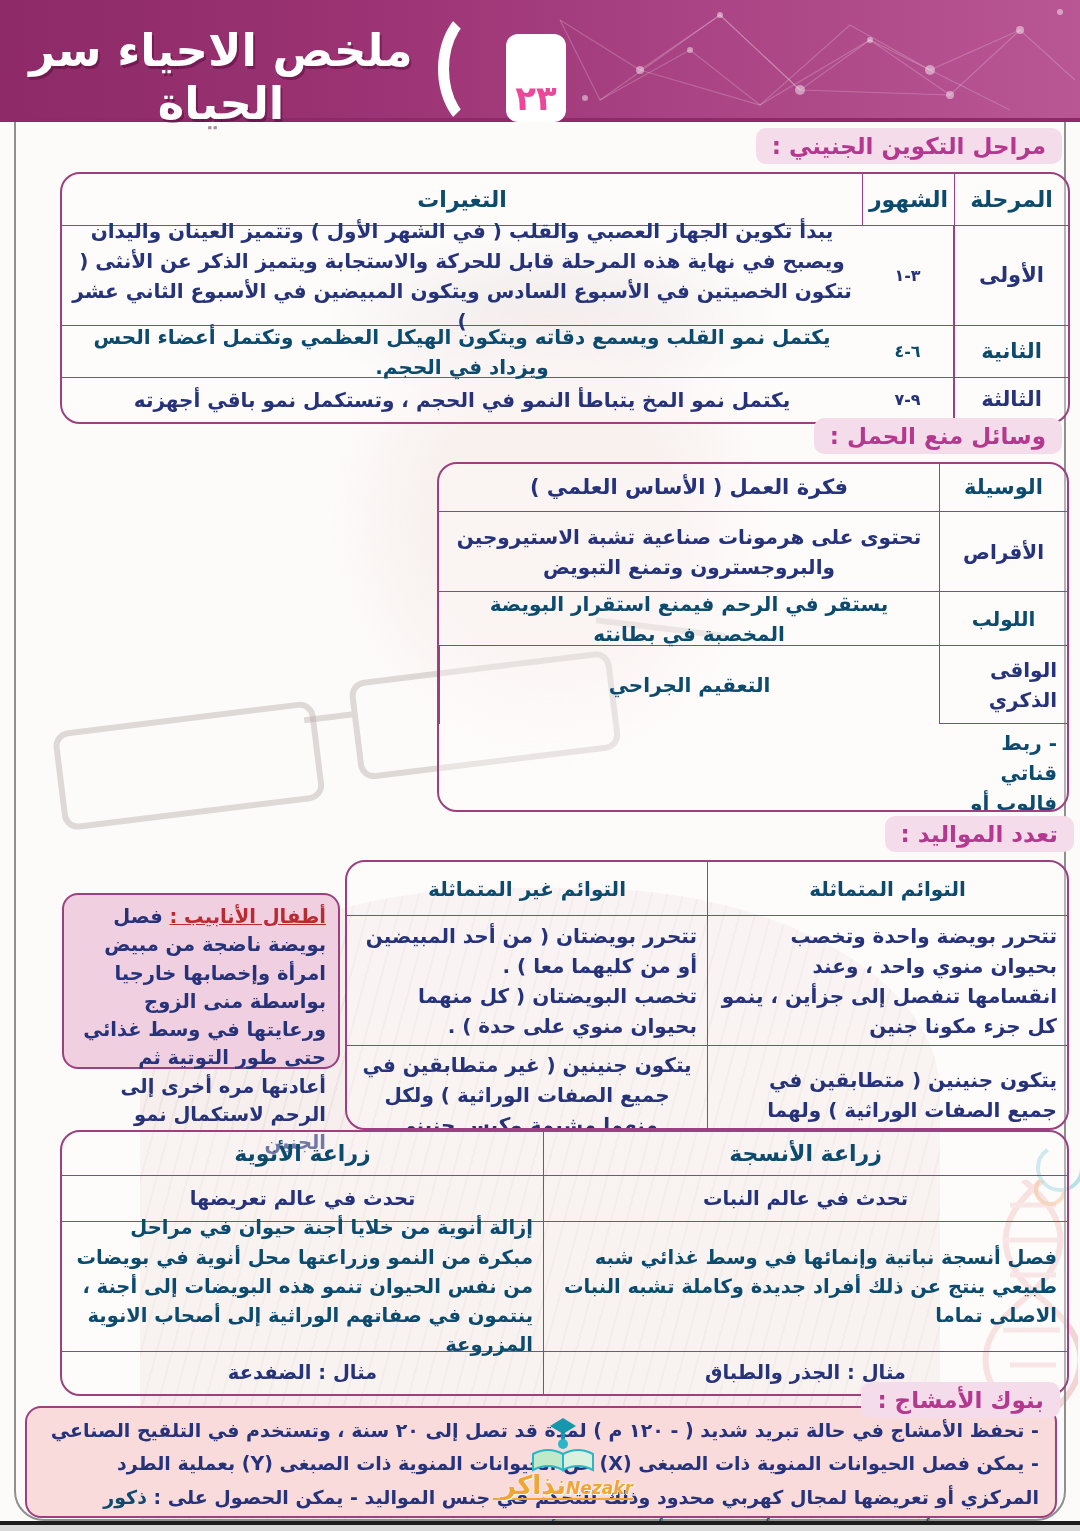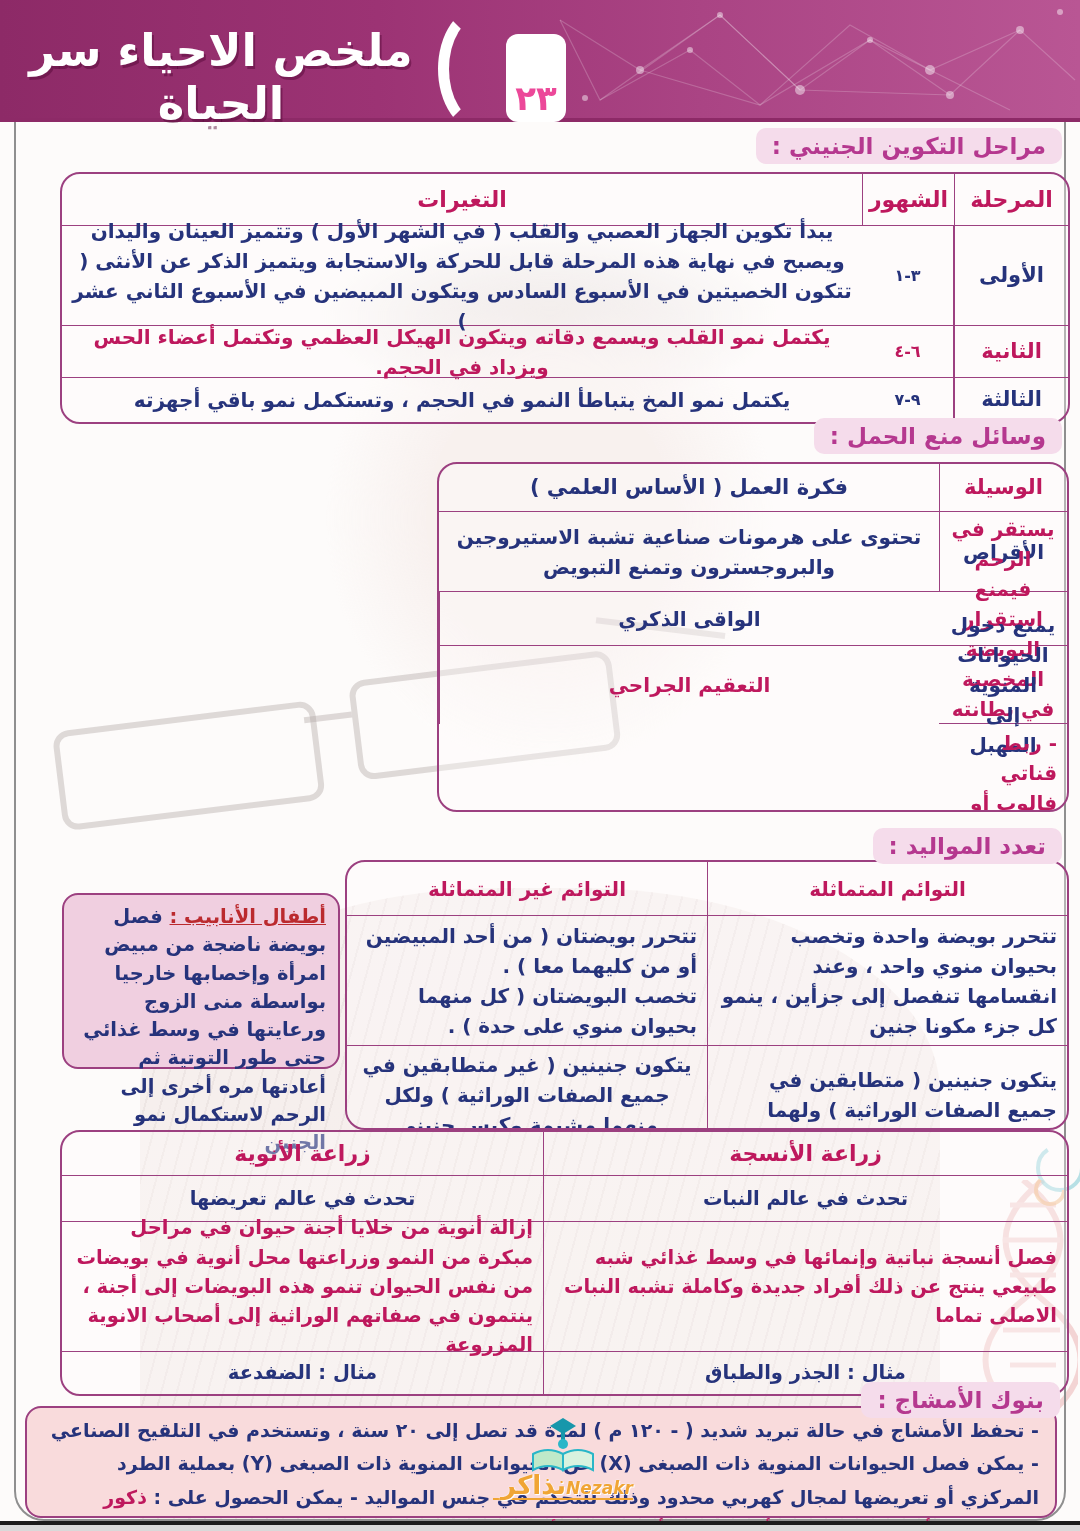--- a/index.html
+++ b/index.html
@@ -2,21 +2,21 @@
 <html lang="ar" dir="rtl"><head>
 <meta charset="utf-8">
 <style>
   html,body{margin:0;padding:0;}
   body{
     width:1080px;height:1531px;position:relative;overflow:hidden;
     background:#fdfbfa;
     font-family:"DejaVu Sans","Liberation Sans",sans-serif;
     direction:rtl;
   }
-  .red{color:#be185d;}
+  .red{color:#0c4a6e;}
   .blue{color:#26337b;}
   
   .band{
     position:absolute;top:0;left:0;width:1080px;height:118px;z-index:4;
     background:linear-gradient(90deg,#8d2a67 0%,#9c3374 35%,#aa4484 65%,#b95694 100%);
     border-bottom:4px solid #8d2a67;
   }
   .band svg{position:absolute;top:0;left:0;}
   .band-title{
     position:absolute;top:24px;left:6px;width:430px;
@@ -200,33 +200,33 @@
 
 <div class="sec" style="right:18px;top:418px;">وسائل منع الحمل :</div>
 
 <div class="tbl t2">
   <div class="cell head red vsep hsep">الوسيلة</div>
   <div class="cell head blue hsep">فكرة العمل ( الأساس العلمي )</div>
 
   <div class="cell blue vsep hsep">الأقراص</div>
   <div class="cell blue hsep">تحتوى على هرمونات صناعية تشبة الاستيروجين والبروجسترون وتمنع التبويض</div>
 
+  <div class="cell red vsep hsep">اللولب</div>
   <div class="cell red hsep">يستقر في الرحم فيمنع استقرار البويضة المخصبة في بطانته</div>
 
   <div class="cell blue vsep hsep">الواقى الذكري</div>
-  <div class="cell blue hsep">يمنع دخول الحيوانات المنوية إلى المهبل</div>
 
   <div class="cell red vsep">التعقيم الجراحي</div>
   <div class="cell red rt">
     <div>- ربط قناتي فالوب أو قطعهما في المرأة فلا يحدث إخصاب للبويضات</div>
     <div>- ربط الوعاءين الناقلين أو قطعهما في الرجل فلا تخرج من خلالها الحيوانات المنوية</div>
   </div>
 </div>
 
-<div class="sec" style="right:18px;top:816px;margin-top:12px;">تعدد المواليد :</div>
+<div class="sec" style="right:6px;top:816px;">تعدد المواليد :</div>
 
 <div class="tbl t3">
   <div class="cell head red vsep hsep">التوائم المتماثلة</div>
   <div class="cell head red hsep">التوائم غير المتماثلة</div>
 
   <div class="cell blue rt vsep hsep">تتحرر بويضة واحدة وتخصب بحيوان منوي واحد ، وعند انقسامها تنفصل إلى جزأين ، ينمو كل جزء مكونا جنين</div>
   <div class="cell blue rt hsep">
     <div>تتحرر بويضتان ( من أحد المبيضين أو من كليهما معا ) .</div>
     <div>تخصب البويضتان ( كل منهما بحيوان منوي على حدة ) .</div>
   </div>

